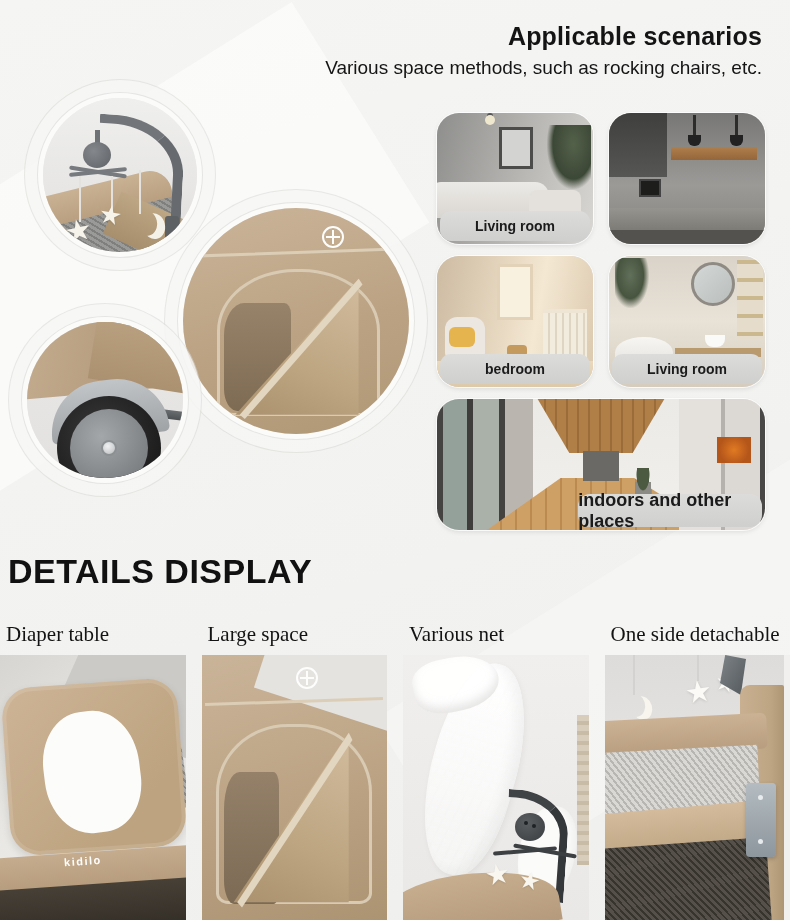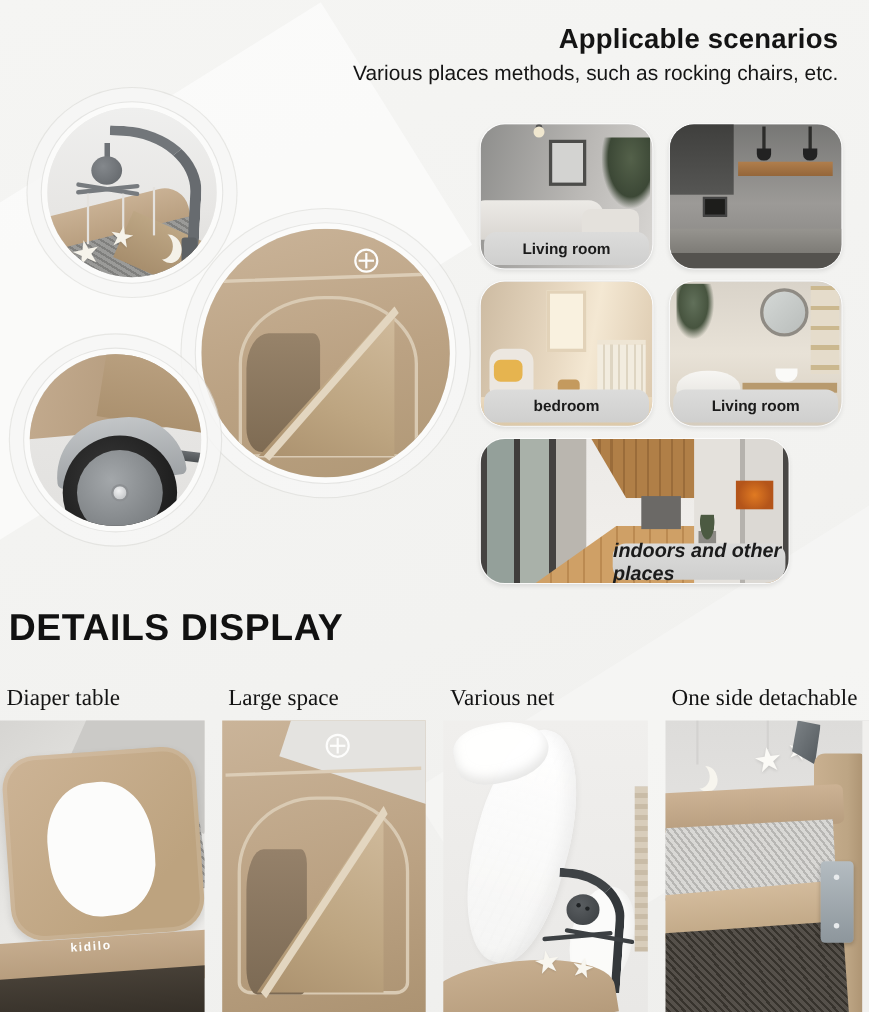--- a/index.html
+++ b/index.html
@@ -61,21 +61,21 @@
   .c3 .logo::before { left:8px; top:2px; width:2px; height:14px; }
   .c3 .logo::after { left:2px; top:8px; width:14px; height:2px; }
   .c3 .arch { left:15%; right:13%; top:27%; bottom:8%; border:3px solid #d9cab3; border-radius:48% 48% 10% 10% / 42% 42% 8% 8%; }
   .c3 .opening { left:18%; top:42%; width:30%; height:48%; background:linear-gradient(#97836a,#7e6b53); border-radius:30% 10% 10% 20%; }
   .c3 .fold { left:22%; top:30%; width:58%; height:64%; background:linear-gradient(205deg,#d2bd9f 0%,#bda581 60%,#a98f6c 100%); clip-path:polygon(96% 2%, 2% 96%, 96% 96%); }
   .c3 .foldedge { left:24%; top:30%; width:56%; height:64%; clip-path:polygon(96% 2%, 2% 96%, 6% 99%, 99% 6%); background:#e3d6c0; }
 
   
   .scenario-grid { position:absolute; left:437px; top:113px; width:328px; display:grid; grid-template-columns:156px 156px; column-gap:16px; row-gap:12px; }
   .card { position:relative; width:156px; height:131px; border-radius:22px; overflow:hidden; background:#ddd; box-shadow:0 0 0 1px rgba(255,255,255,.8), 0 2px 5px rgba(0,0,0,.10); }
-  .card.wide { grid-column:1 / span 2; width:280px;font-style:italic; }
+  .card.wide { grid-column:1 / span 2; width:328px; }
   .photo { position:absolute; inset:0; }
   .photo * { position:absolute; }
   .pill { position:absolute; left:3px; right:3px; bottom:3px; height:30px; border-radius:11px;
           background:linear-gradient(#dcdcdb,#cfcfce); display:flex; align-items:center; justify-content:center;
           font-size:14px; font-weight:bold; color:#1b1b1b; }
   .card.wide .pill { left:auto; width:56%; height:33px; font-size:18px; border-radius:12px; }
 
   
   .p-living { background:linear-gradient(105deg,#8e8e8c 0%,#bab8b5 55%,#d9d7d4 100%); }
   .p-living .frame { left:62px; top:14px; width:34px; height:42px; background:#d3d3d1; border:3px solid #4c4c4a; }
@@ -189,21 +189,21 @@
   .d-side .whitegap { right:0; top:0; width:6px; height:100%; background:#f1f0ee; }
 </style>
 </head>
 <body>
 
 <div class="canvas">
   <div class="streak s1"></div>
   <div class="streak s2"></div>
 
   <div class="hero-title">Applicable scenarios</div>
-  <div class="hero-sub">Various places methods, such as rocking chairs, etc.</div>
+  <div class="hero-sub">Various space methods, such as rocking chairs, etc.</div>
 
   <div class="circle c1">
     <div class="bg"></div>
     <div class="rail"></div>
     <div class="mesh"></div>
     <div class="rail2"></div>
     <div class="arm"></div>
     <div class="clamp"></div>
     <div class="hanger"></div>
     <div class="box"></div>

